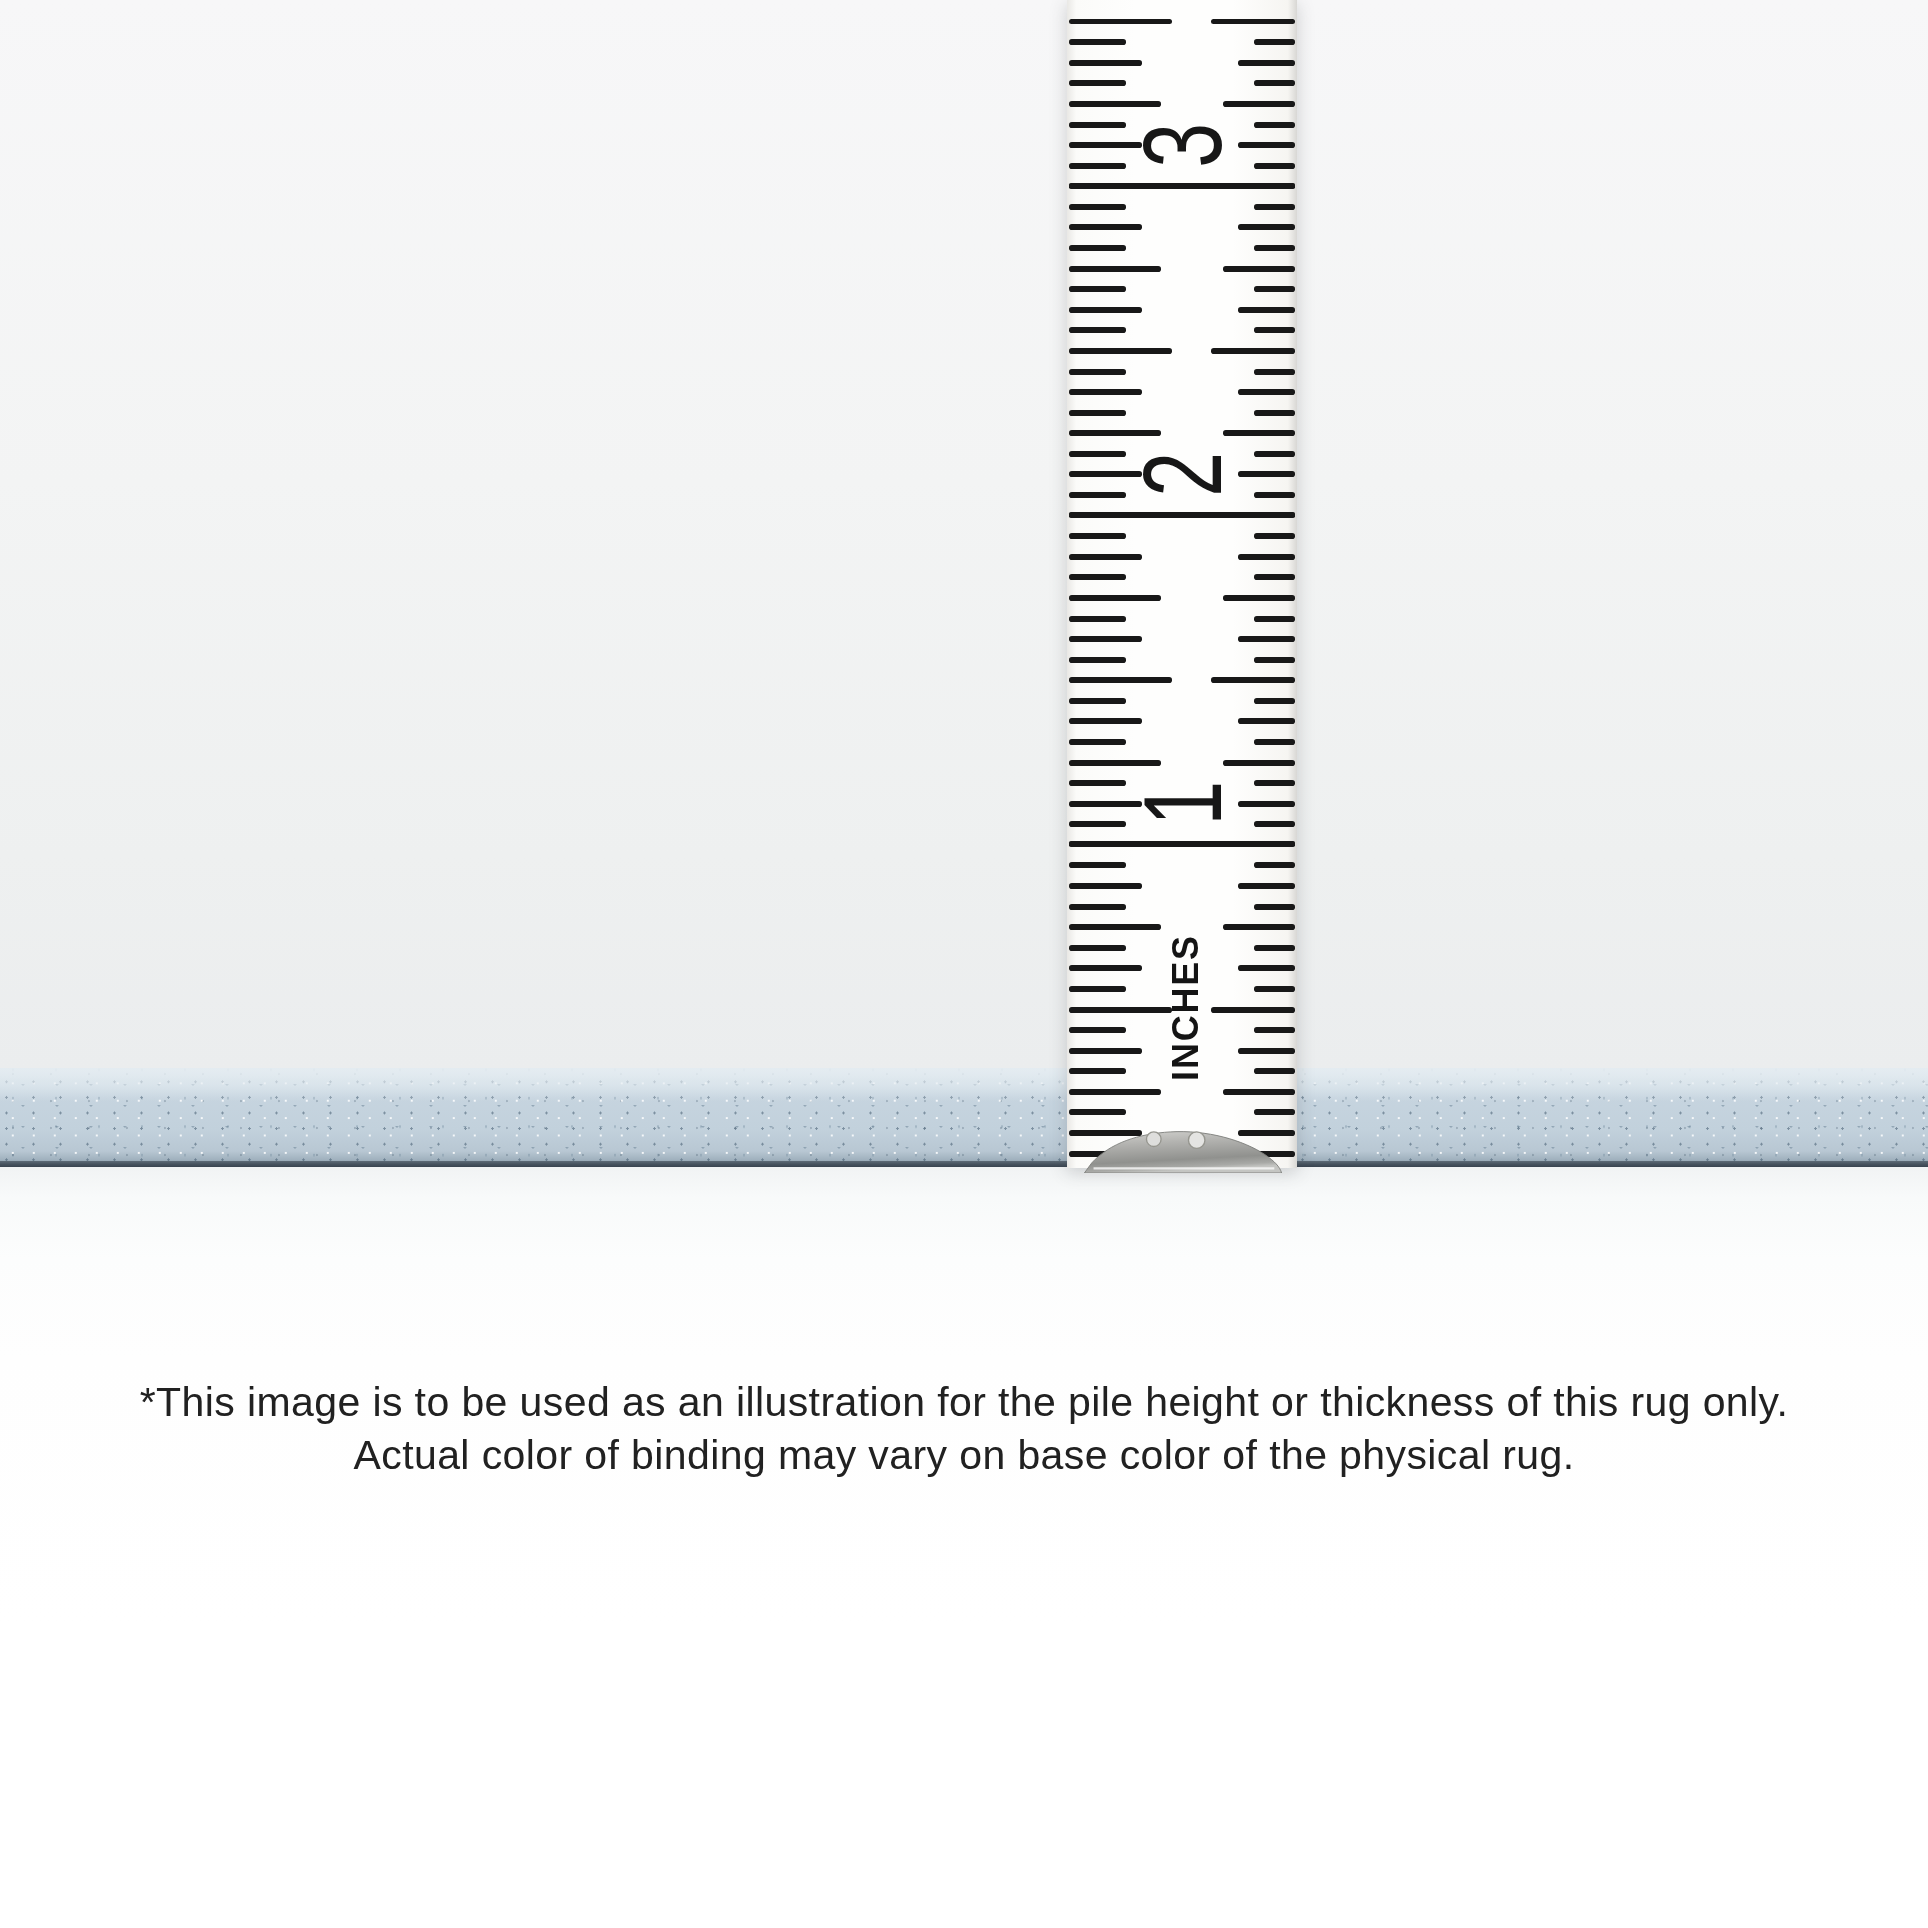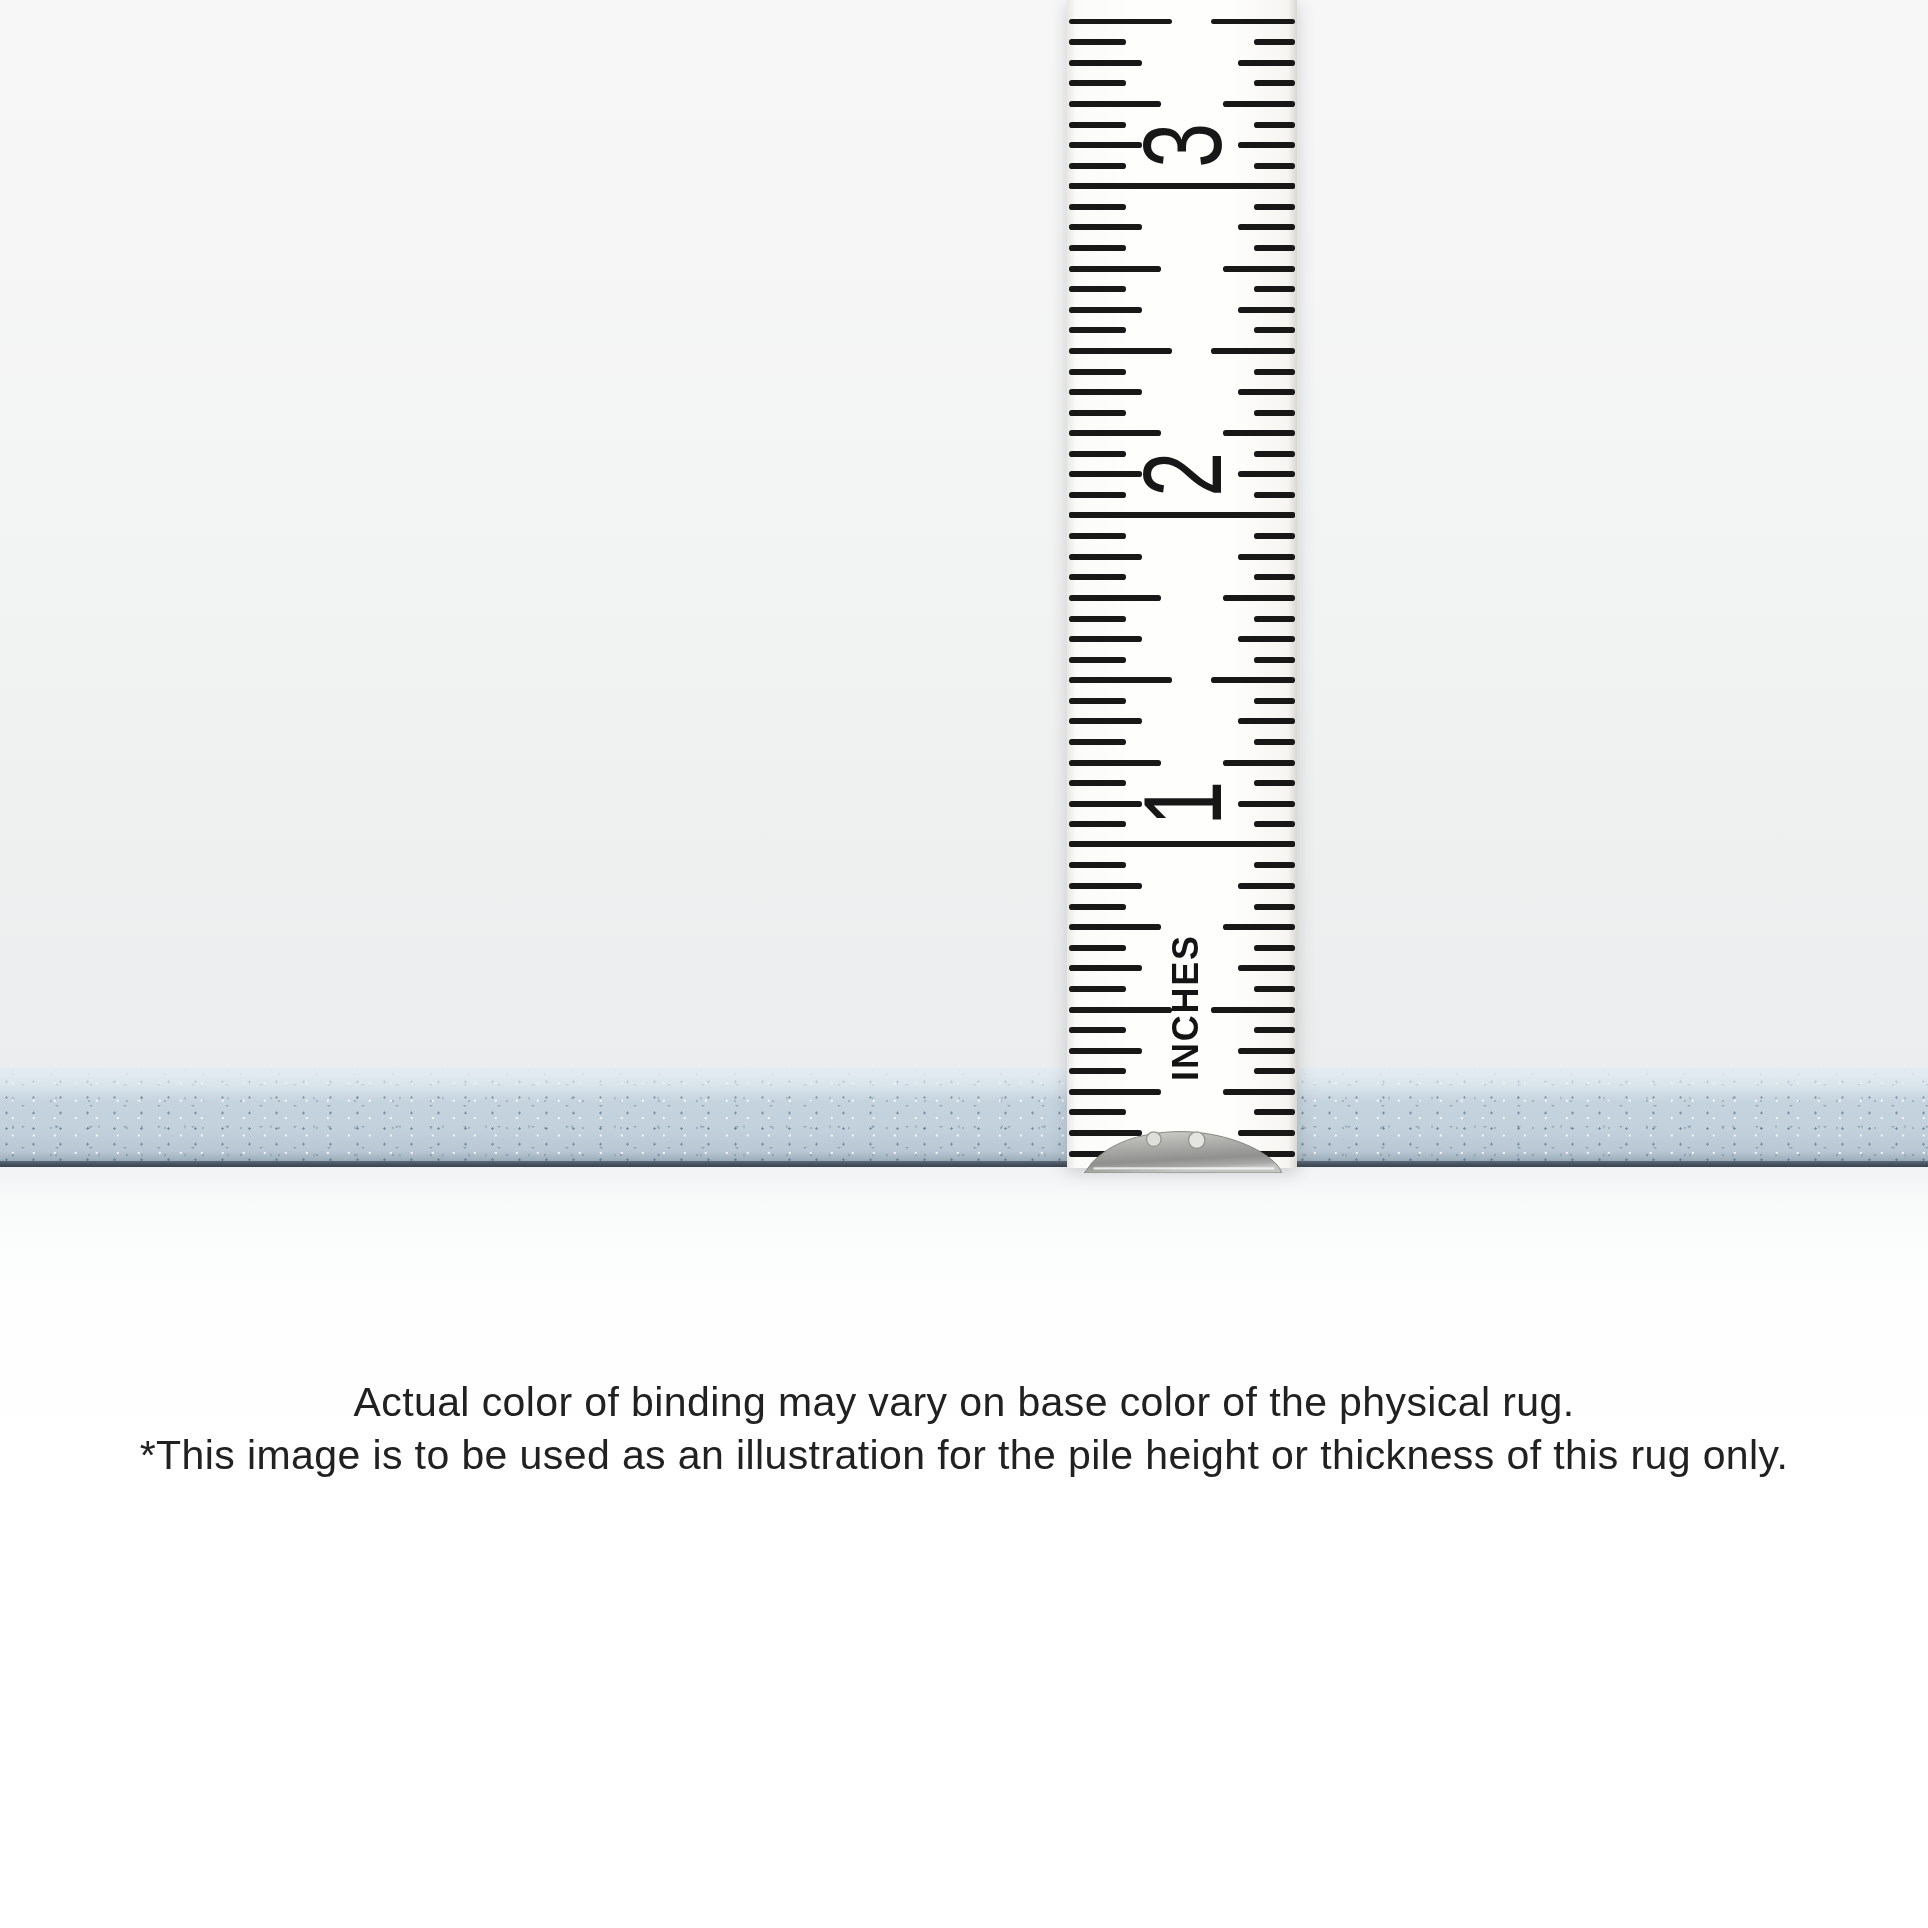--- a/index.html
+++ b/index.html
@@ -218,18 +218,18 @@
         </linearGradient>
       </defs>
       <path d="M2,46 L10,35 C30,13 62,3 96,1 C136,-1.5 176,10 200,26 C210,33 216,39 218,46 Z" fill="url(#metal)" stroke="#7d7e7b" stroke-width="1"></path>
       <path d="M12,41 L210,41" stroke="rgba(255,255,255,0.75)" stroke-width="2.5" fill="none"></path>
       <circle cx="78" cy="9" r="8" fill="#dededc" stroke="#96968f" stroke-width="1.5"></circle>
       <circle cx="125" cy="10" r="9" fill="#e4e4e2" stroke="#96968f" stroke-width="1.5"></circle>
     </svg>
   </div>
 
   <div class="caption">
+    <div>*This image is to be used as an illustration for the pile height or thickness of this rug only.</div>
     <div>Actual color of binding may vary on base color of the physical rug.</div>
-    <div>*This image is to be used as an illustration for the pile height or thickness of this rug only.</div>
   </div>
 
 </div>
 
 
 </body></html>

